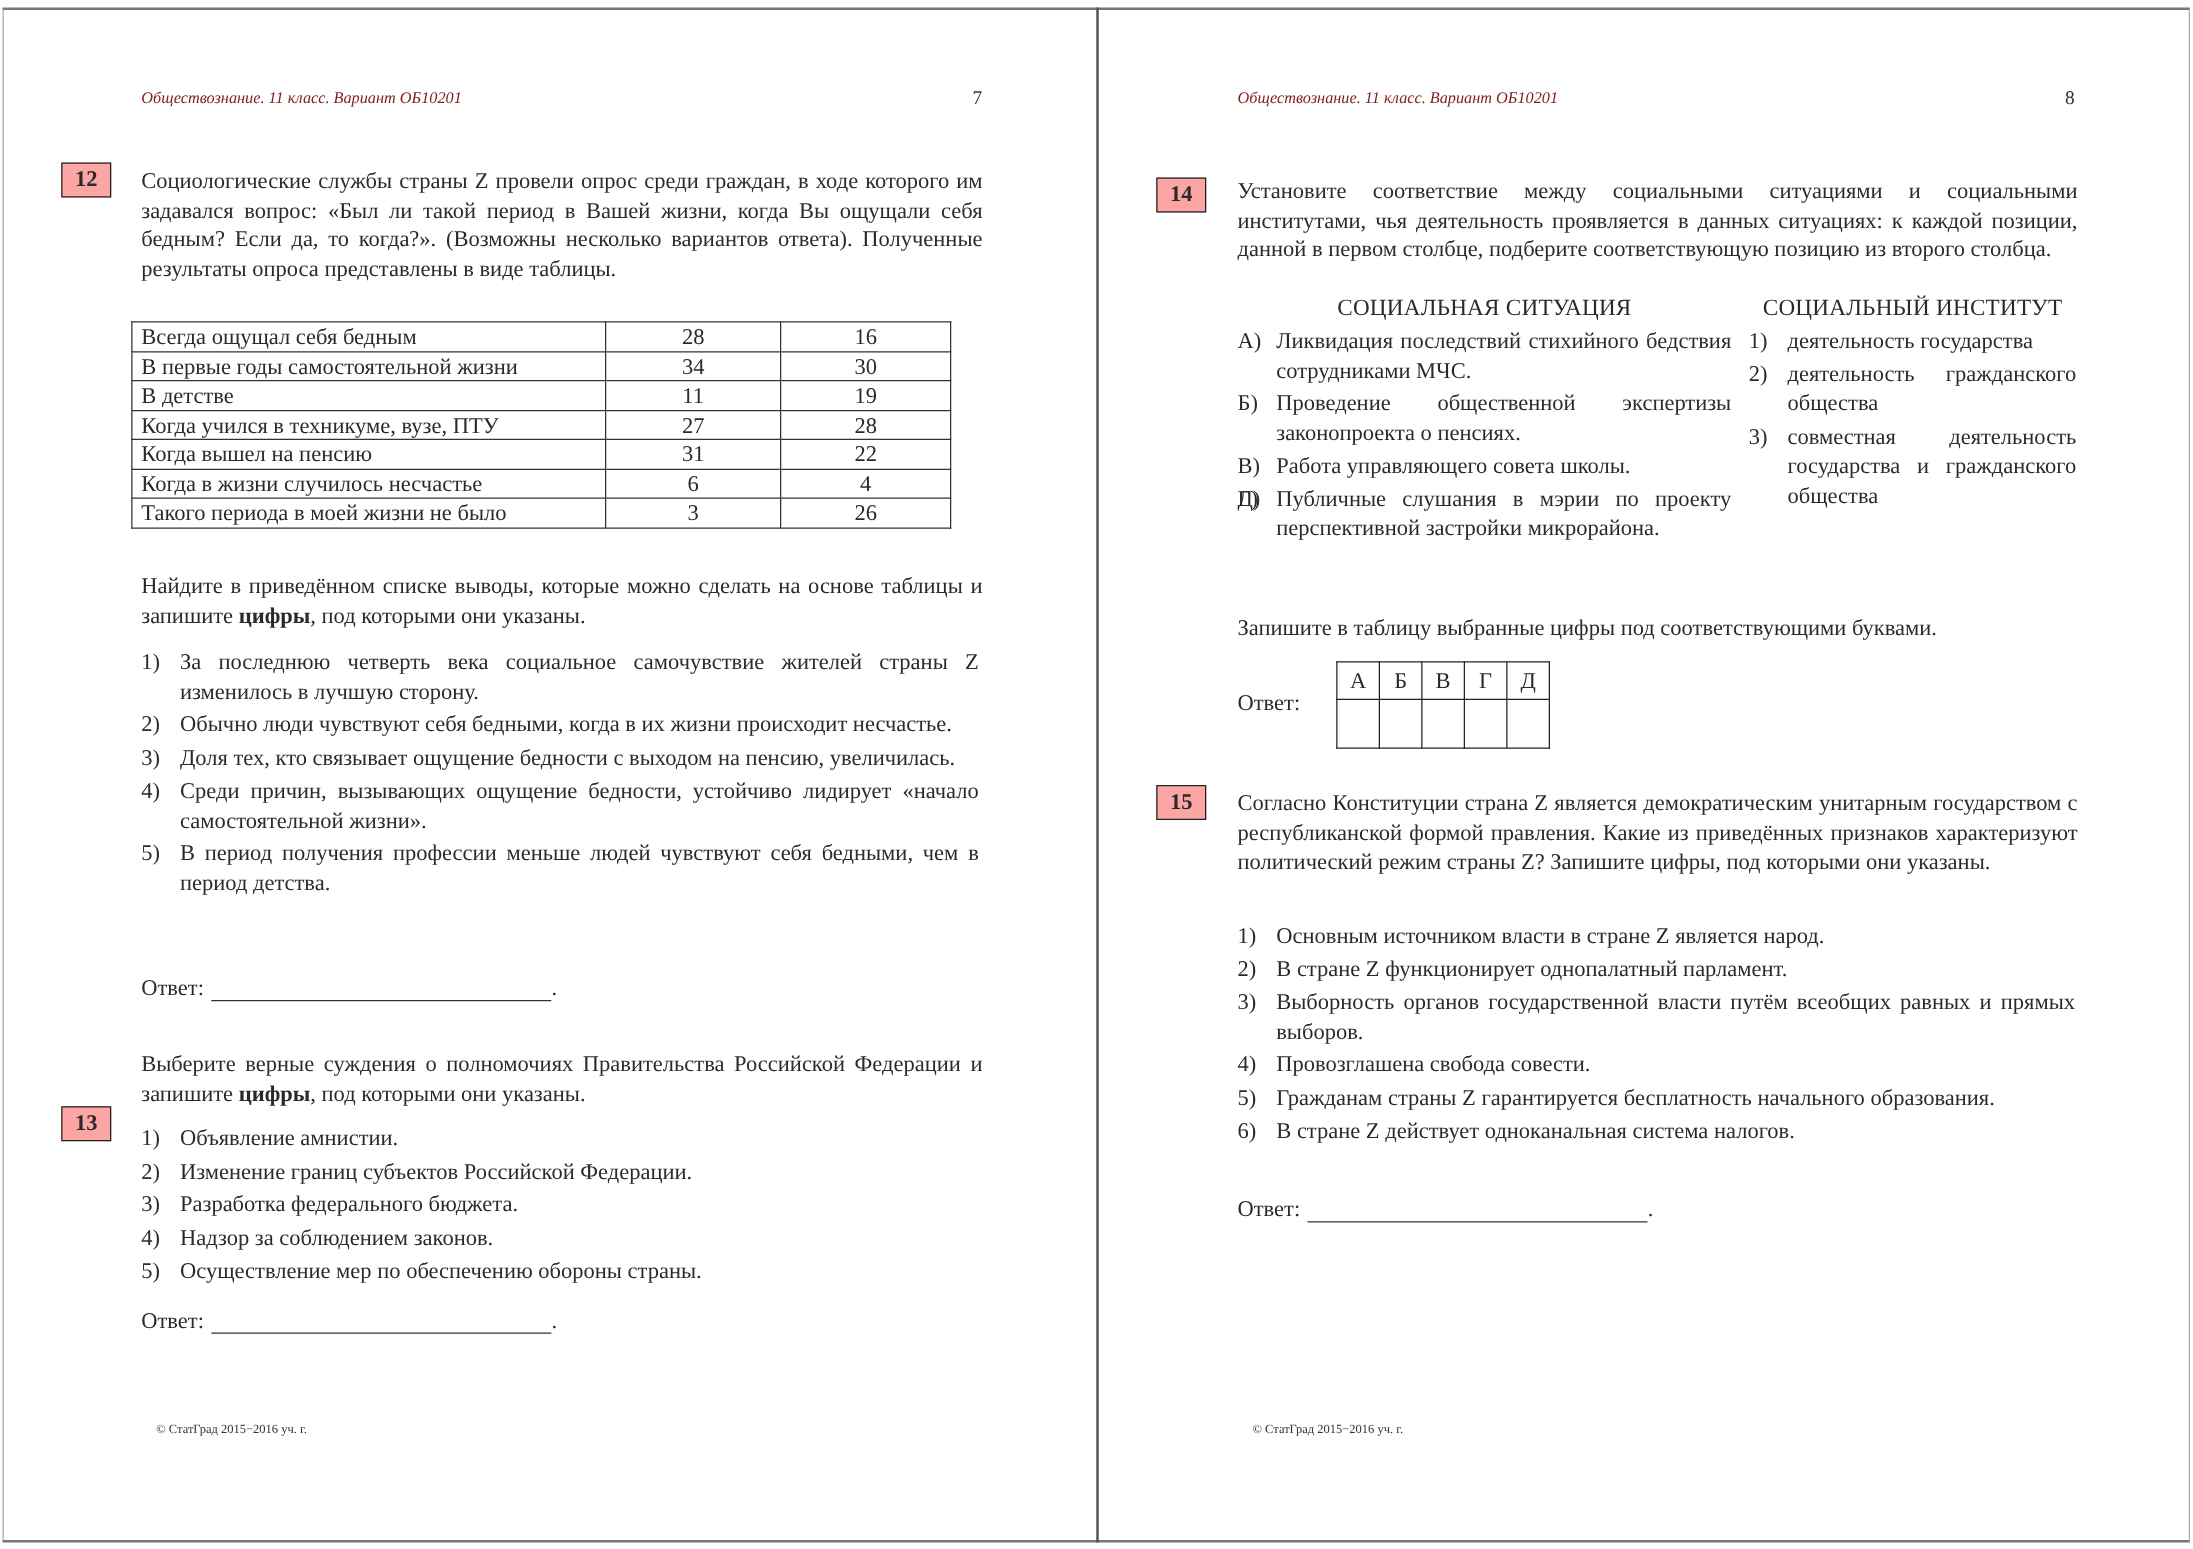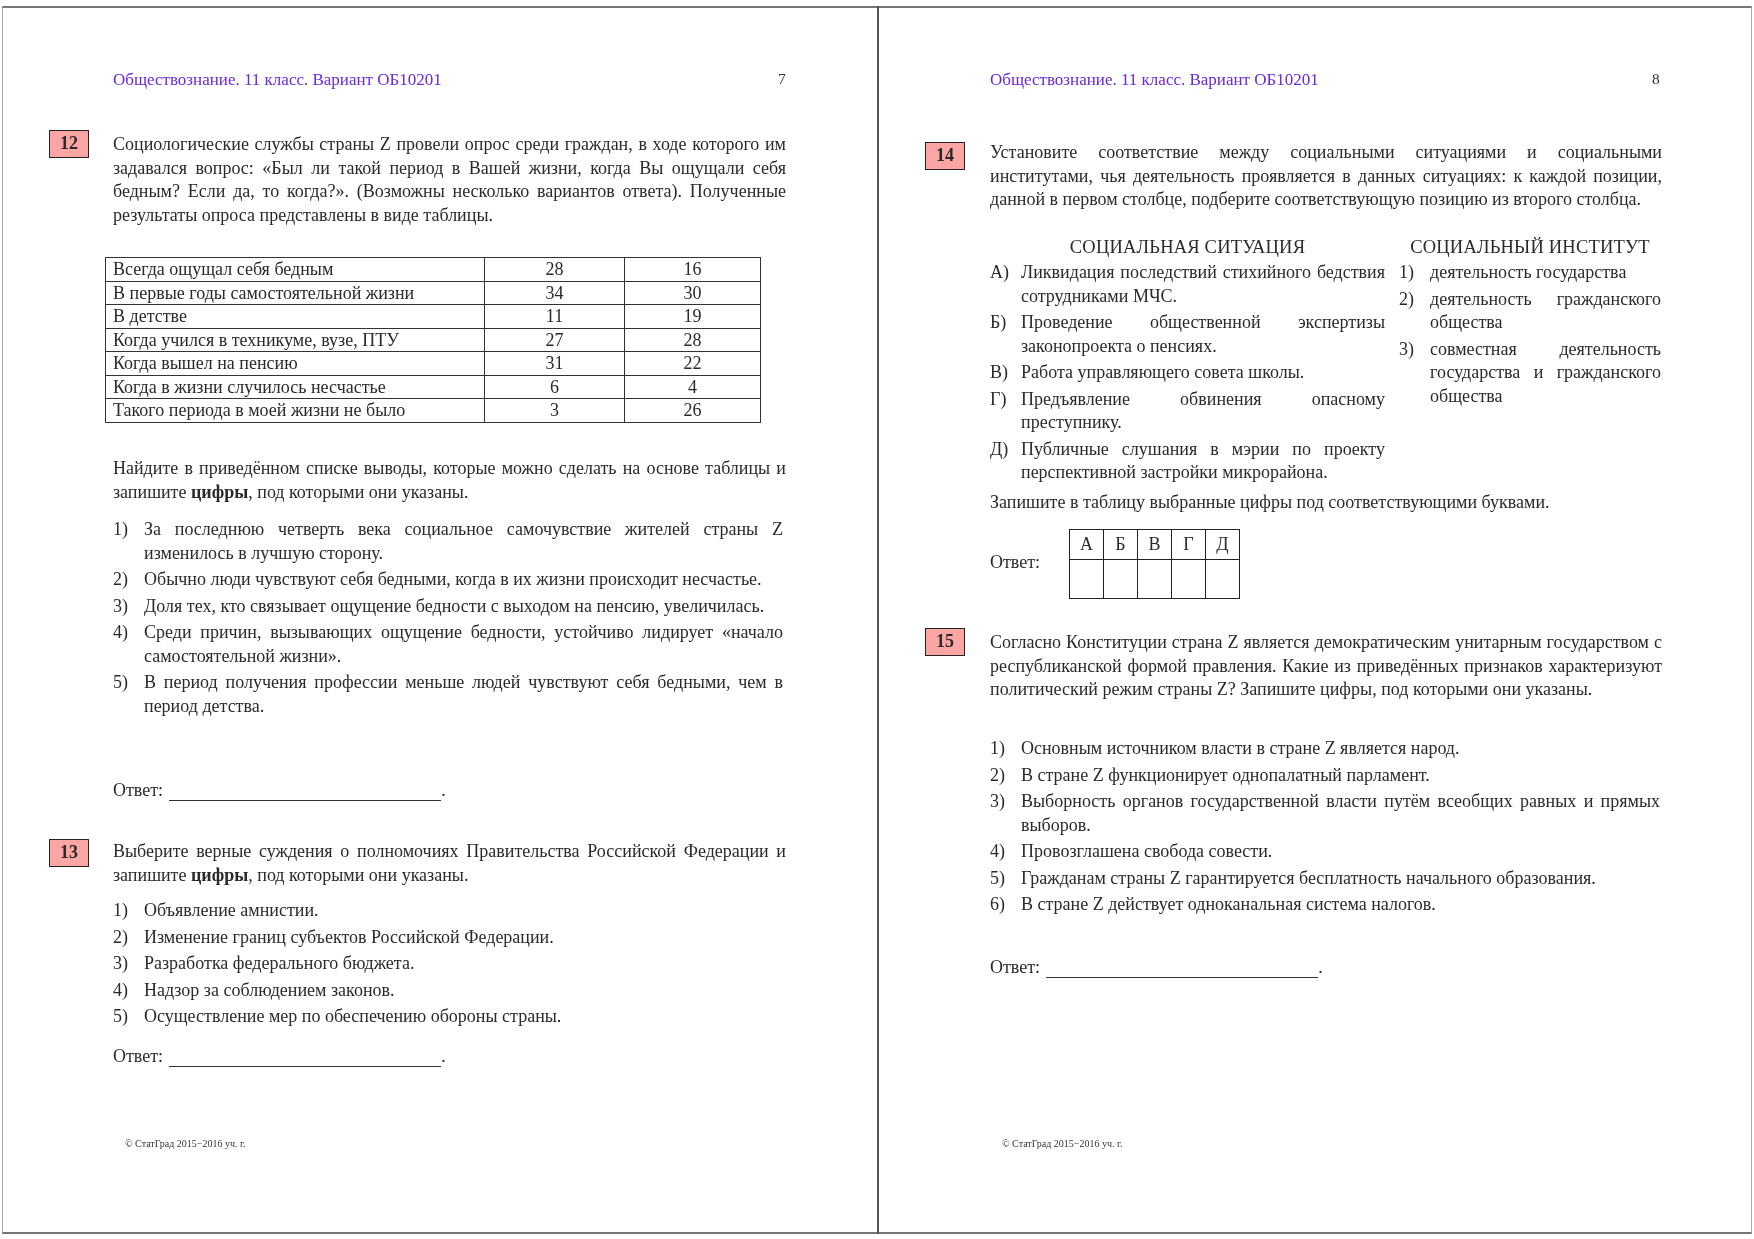--- a/index.html
+++ b/index.html
@@ -6,21 +6,21 @@
   body {
     width:1754px; height:1239px; background:#ffffff; position:relative; overflow:hidden;
     font-family:"Liberation Serif", "DejaVu Serif", serif; color:#2a2a2a;
   }
   .frame { position:absolute; left:2px; top:6px; width:1750px; height:1228px;
     border-top:2px solid #777; border-bottom:2px solid #777; border-left:1px solid #aaa; border-right:1px solid #aaa; box-sizing:border-box; }
   .divider { position:absolute; left:877px; top:6px; width:2px; height:1228px; background:#555; }
   .page { position:absolute; top:0; height:1239px; }
   .page.left { left:0; width:877px; }
   .page.right { left:879px; width:875px; }
-  .hdr { position:absolute; top:70px; font-size:17px; color:#6d28d9; }
+  .hdr { position:absolute; top:70px; font-size:13px; color:#7f1d1d;font-style:italic; }
   .pnum { position:absolute; top:70px; font-size:15.5px; color:#333; }
   .task { position:absolute; }
   .qnum { position:absolute; width:40px; height:28px; border:1.5px solid #222; box-sizing:border-box;
     font-weight:bold; font-size:18px; text-align:center; line-height:25px; background:#fca5a5; }
   .para { font-size:18px; line-height:23.5px; text-align:justify; }
   .para b { font-weight:bold; }
   table.survey { border-collapse:collapse; font-size:18px; }
   table.survey td, table.survey th { border:1.2px solid #333; padding:0 7px; height:22.5px; line-height:22px; }
   table.survey th { font-weight:bold; text-align:center; }
   table.survey td.num { text-align:center; }
@@ -110,21 +110,21 @@
       <li><span class="m">4)</span><span>Среди причин, вызывающих ощущение бедности, устойчиво лидирует «начало самостоятельной жизни».</span></li>
       <li><span class="m">5)</span><span>В период получения профессии меньше людей чувствуют себя бедными, чем в период детства.</span></li>
     </ol>
   </div>
   <div class="task answer" style="left:113px; top:780px;">
     <span>Ответ:</span>
     <span class="line"></span>
     <span>.</span>
   </div>
 
-  <div class="qnum" style="left:49px; top:839px;">13</div>
+  <div class="qnum" style="left:49px; top:885px;">13</div>
   <div class="task" style="left:113px; top:840px; width:673px;">
     <div class="para">
       <span>Выберите верные суждения о полномочиях Правительства Российской Федерации и запишите </span><b>цифры</b><span>, под которыми они указаны.</span>
     </div>
   </div>
   <div class="task" style="left:113px; top:899px; width:670px;">
     <ol class="opts">
       <li><span class="m">1)</span><span>Объявление амнистии.</span></li>
       <li><span class="m">2)</span><span>Изменение границ субъектов Российской Федерации.</span></li>
       <li><span class="m">3)</span><span>Разработка федерального бюджета.</span></li>
@@ -149,21 +149,21 @@
   <div class="task" style="left:111px; top:141px; width:672px;">
     <div class="para">Установите соответствие между социальными ситуациями и социальными институтами, чья деятельность проявляется в данных ситуациях: к каждой позиции, данной в первом столбце, подберите соответствующую позицию из второго столбца.</div>
   </div>
   <div class="cols" style="left:111px; top:237px;">
     <div style="width:395px; margin-right:14px;">
       <div class="colhead">СОЦИАЛЬНАЯ СИТУАЦИЯ</div>
       <ol class="opts">
         <li><span class="m">А)</span><span>Ликвидация последствий стихийного бедствия сотрудниками МЧС.</span></li>
         <li><span class="m">Б)</span><span>Проведение общественной экспертизы законопроекта о пенсиях.</span></li>
         <li><span class="m">В)</span><span>Работа управляющего совета школы.</span></li>
-        <li><span class="m">Г)</span><span>Предъявление обвинения опасному преступнику.</span></li>
+        <li><span class="m">Г)</span></li>
         <li><span class="m">Д)</span><span>Публичные слушания в мэрии по проекту перспективной застройки микрорайона.</span></li>
       </ol>
     </div>
     <div style="width:262px;">
       <div class="colhead">СОЦИАЛЬНЫЙ ИНСТИТУТ</div>
       <ol class="opts">
         <li><span class="m">1)</span><span>деятельность государства</span></li>
         <li><span class="m">2)</span><span>деятельность гражданского общества</span></li>
         <li><span class="m">3)</span><span>совместная деятельность государства и гражданского общества</span></li>
       </ol>

